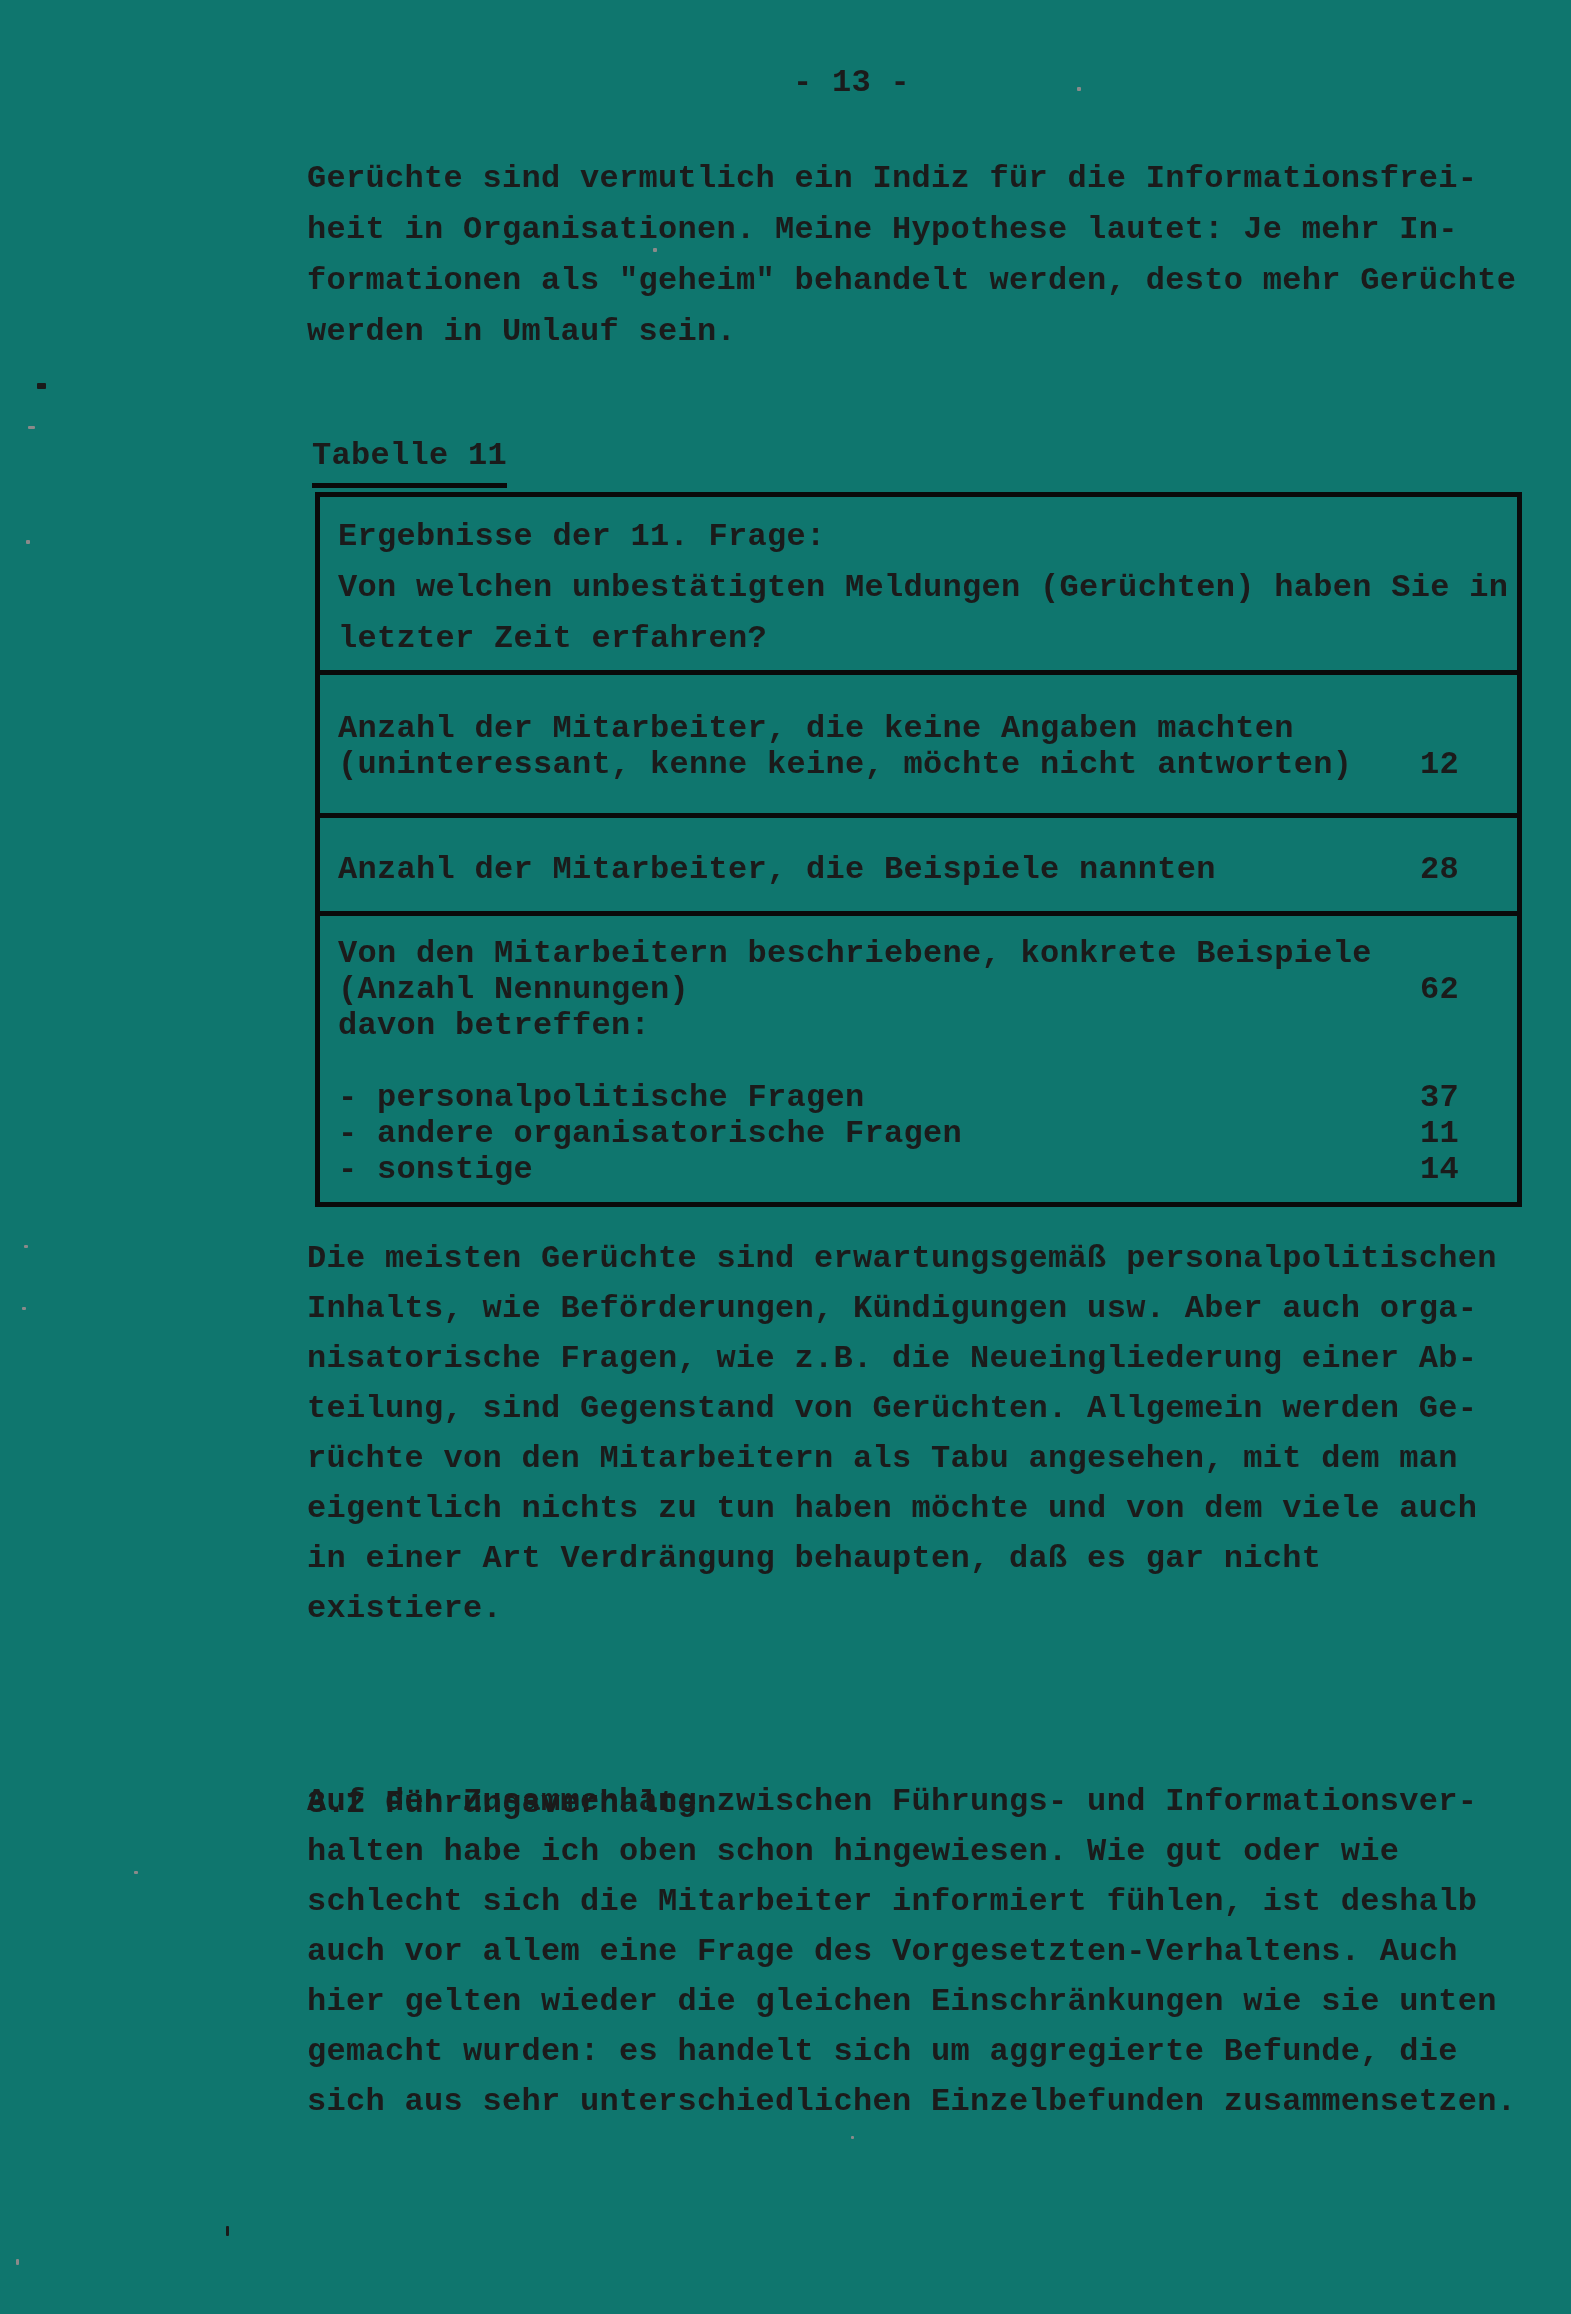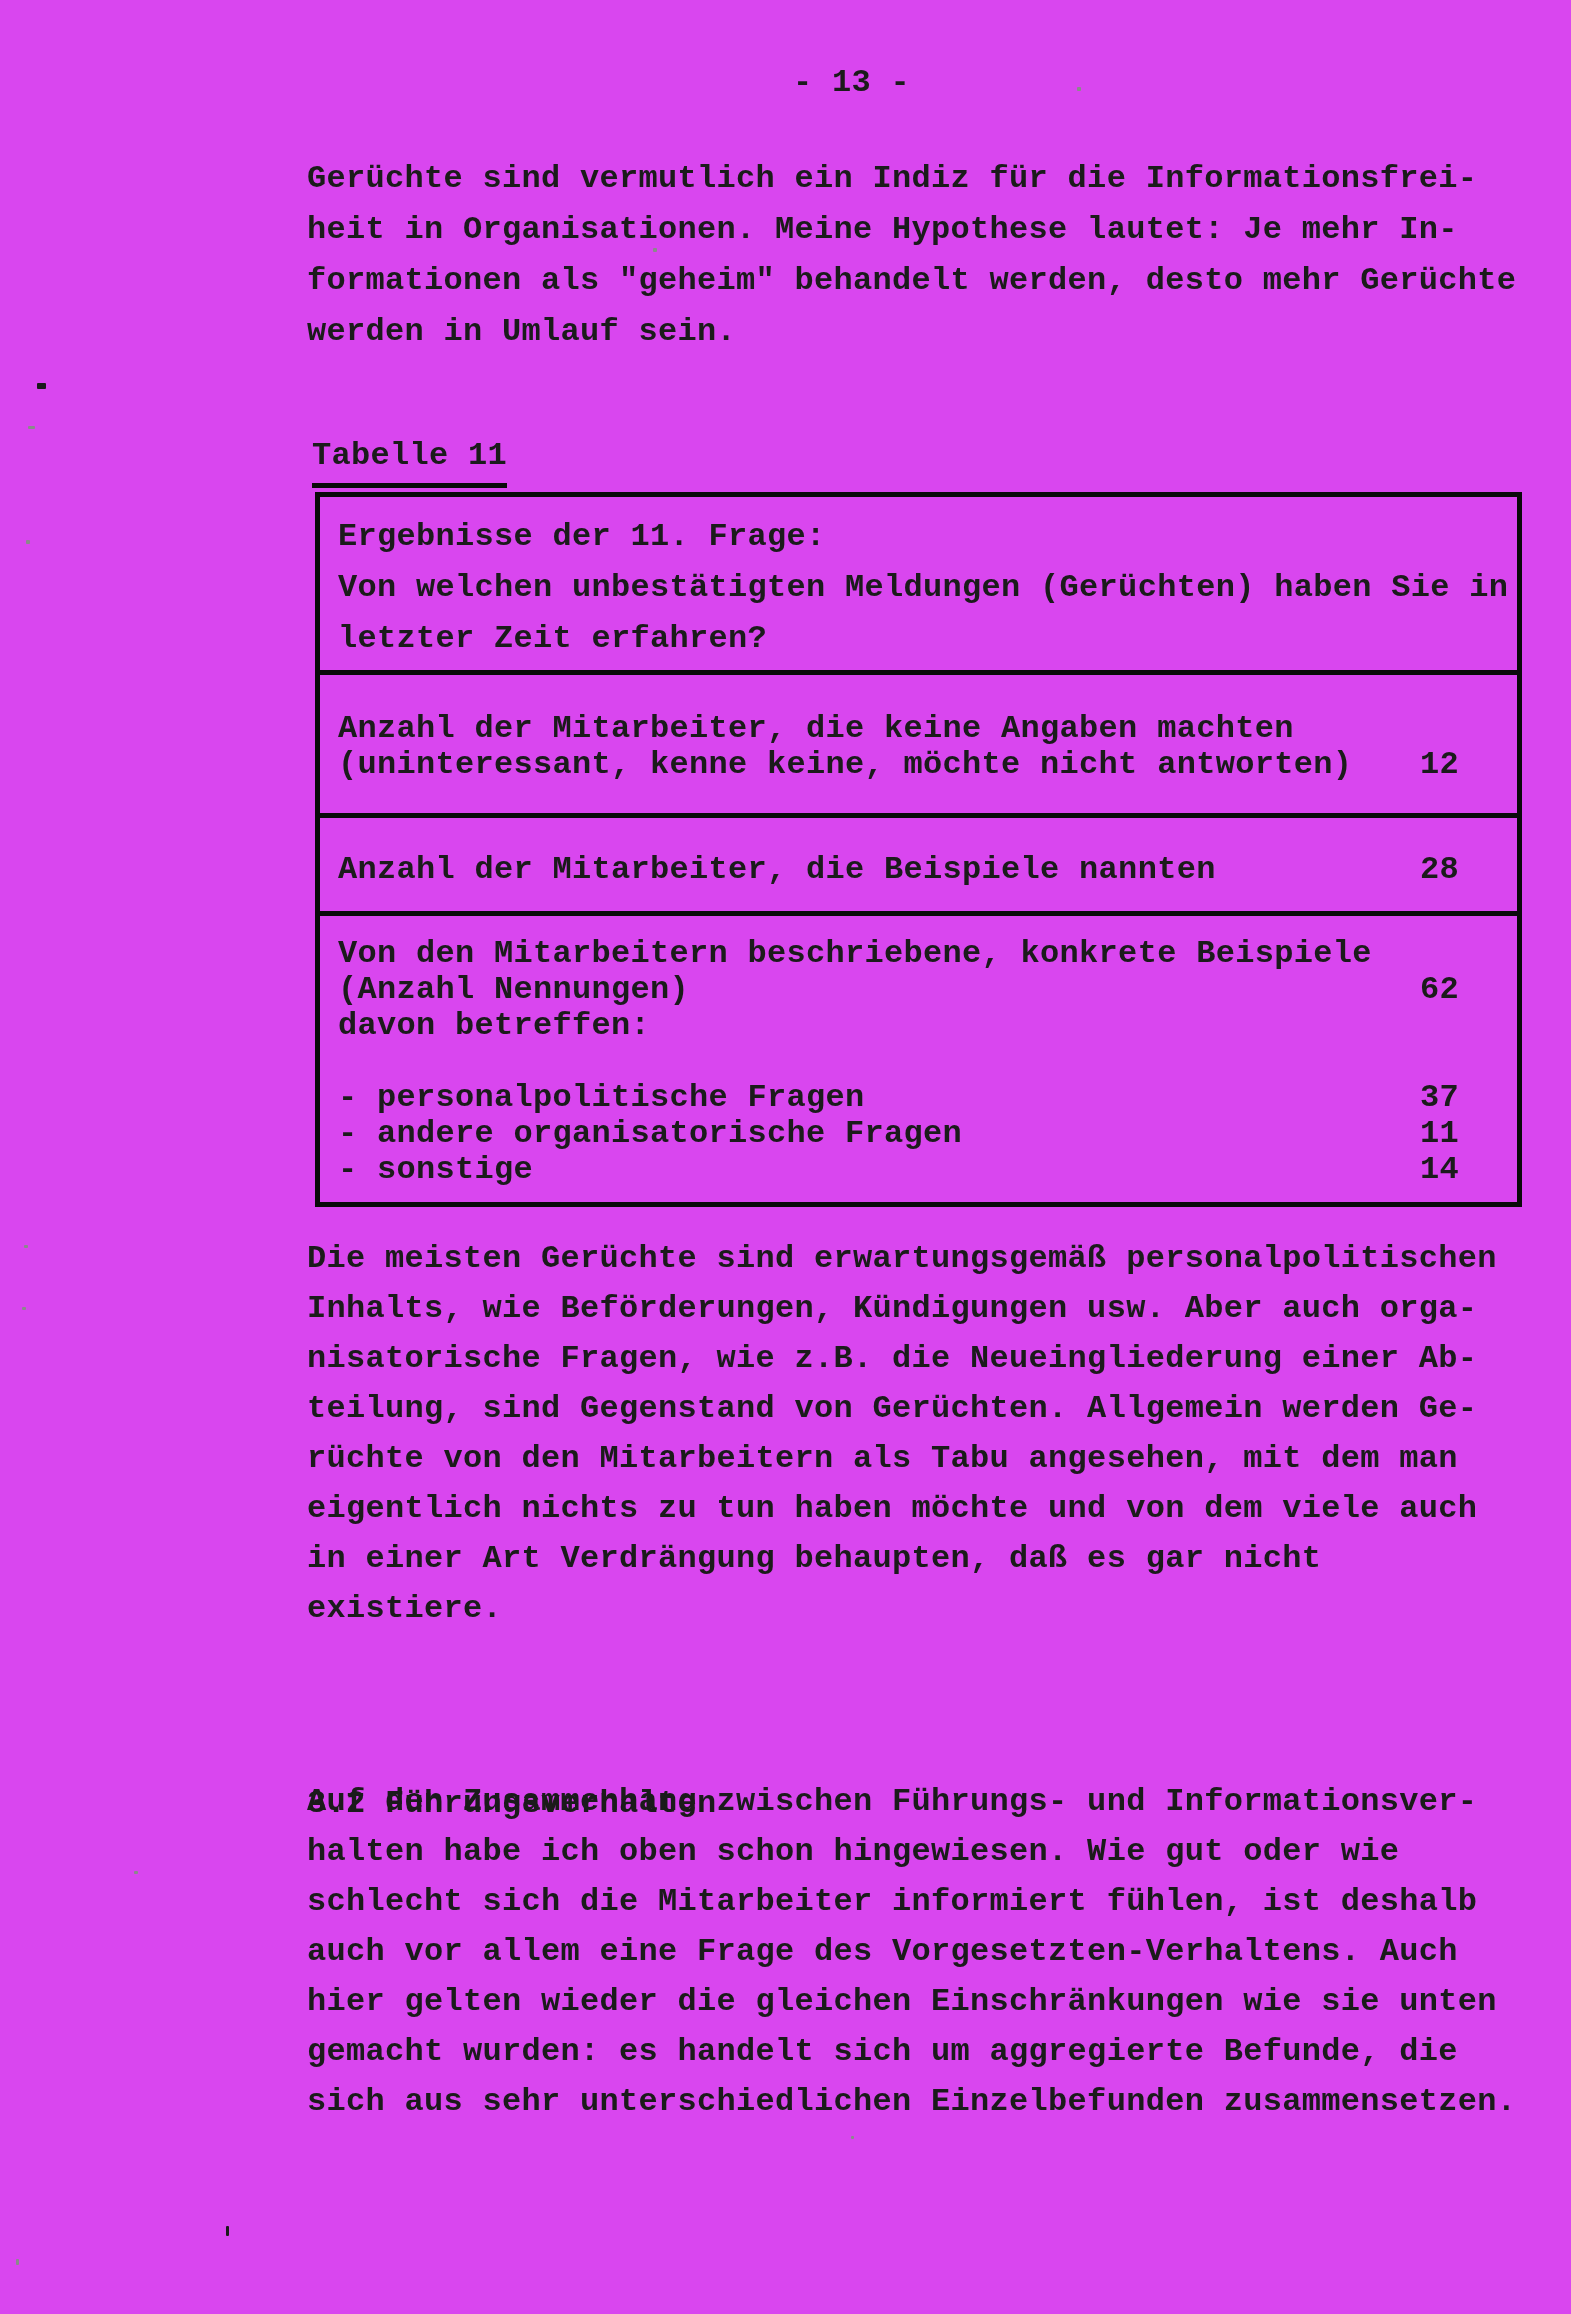--- a/index.html
+++ b/index.html
@@ -4,21 +4,21 @@
 <style>
   html,body { margin:0; padding:0; }
   body {
     width:1571px; height:2315px;
     background:#e8e8e8;
     font-family:"Liberation Mono","DejaVu Sans Mono",monospace;
   }
   .page {
     position:relative;
     width:1571px; height:2315px;
-    background:#d946ef;
+    background:#0f766e;
     overflow:hidden;
     color:#1b1b1b;
     font-weight:700;
     font-size:32px;
     letter-spacing:0.3px;
   }
   .para {
     position:absolute;
     left:307px; width:1228px;
     line-height:50px;

